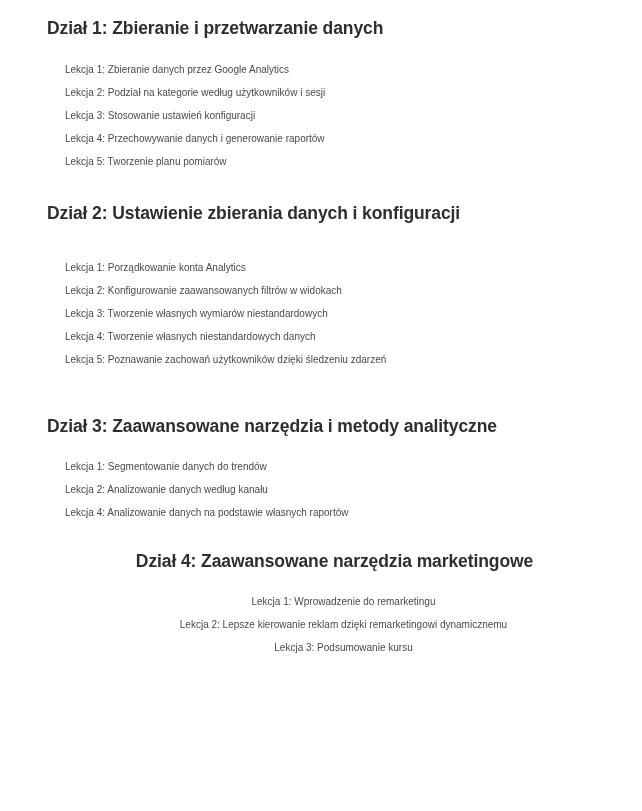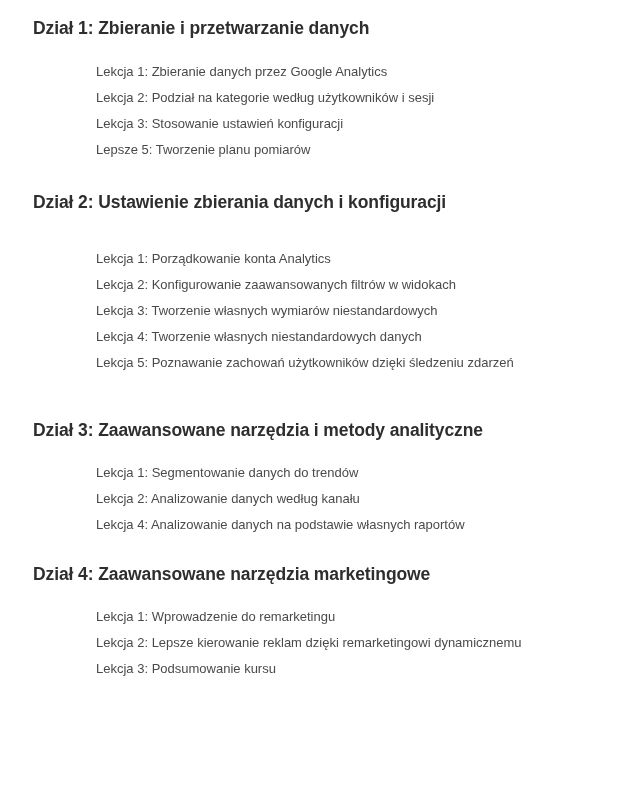--- a/index.html
+++ b/index.html
@@ -11,68 +11,69 @@
     height: 811px;
     background: #ffffff;
     font-family: "Liberation Sans", sans-serif;
     color: #3c3c3c;
     overflow: hidden;
   }
   .page {
     width: 642px;
     height: 811px;
     box-sizing: border-box;
-    padding: 18px 20px 0 33px;
+    padding: 18px 20px 0 47px;
   }
   .section {
     margin-bottom: 26px;
   }
   .section:last-child {
     margin-bottom: 0;
+    text-align: center;
   }
   .section-title {
     font-size: 17.5px;
     font-weight: bold;
     color: #2e2e2e;
     letter-spacing: -0.1px;
     margin: 0 0 20px 0;
     line-height: 1.2;
   }
   .lesson-list {
     list-style: none;
     margin: 0;
     padding: 0 0 0 18px;
   }
   .lesson-item {
-    font-size: 13px;
+    font-size: 10px;
     color: #4a4a4a;
     line-height: 1.0;
     padding: 6px 0 7px 0;
     white-space: nowrap;
-    margin-left: 45px;
   }
   .section-2 .section-title { margin-bottom: 33px; }
   .section-3 .section-title { margin-bottom: 19px; margin-top: 44px; }
   .section-4 .section-title { margin-bottom: 19px; }
   .section-1 { margin-bottom: 29px; }
   .section-2 { margin-bottom: 27px; }
   .section-3 { margin-bottom: 26px; }
 </style>
 </head>
 <body>
 
 <div class="page">
 
   <section class="section section-1">
     <h2 class="section-title">Dział 1: Zbieranie i przetwarzanie danych</h2>
     <ul class="lesson-list">
       <li class="lesson-item">Lekcja 1: Zbieranie danych przez Google Analytics</li>
       <li class="lesson-item">Lekcja 2: Podział na kategorie według użytkowników i sesji</li>
       <li class="lesson-item">Lekcja 3: Stosowanie ustawień konfiguracji</li>
-      <li class="lesson-item">Lepsze 5: Tworzenie planu pomiarów</li>
+      <li class="lesson-item">Lekcja 4: Przechowywanie danych i generowanie raportów</li>
+      <li class="lesson-item">Lekcja 5: Tworzenie planu pomiarów</li>
     </ul>
   </section>
 
   <section class="section section-2">
     <h2 class="section-title">Dział 2: Ustawienie zbierania danych i konfiguracji</h2>
     <ul class="lesson-list">
       <li class="lesson-item">Lekcja 1: Porządkowanie konta Analytics</li>
       <li class="lesson-item">Lekcja 2: Konfigurowanie zaawansowanych filtrów w widokach</li>
       <li class="lesson-item">Lekcja 3: Tworzenie własnych wymiarów niestandardowych</li>
       <li class="lesson-item">Lekcja 4: Tworzenie własnych niestandardowych danych</li>

